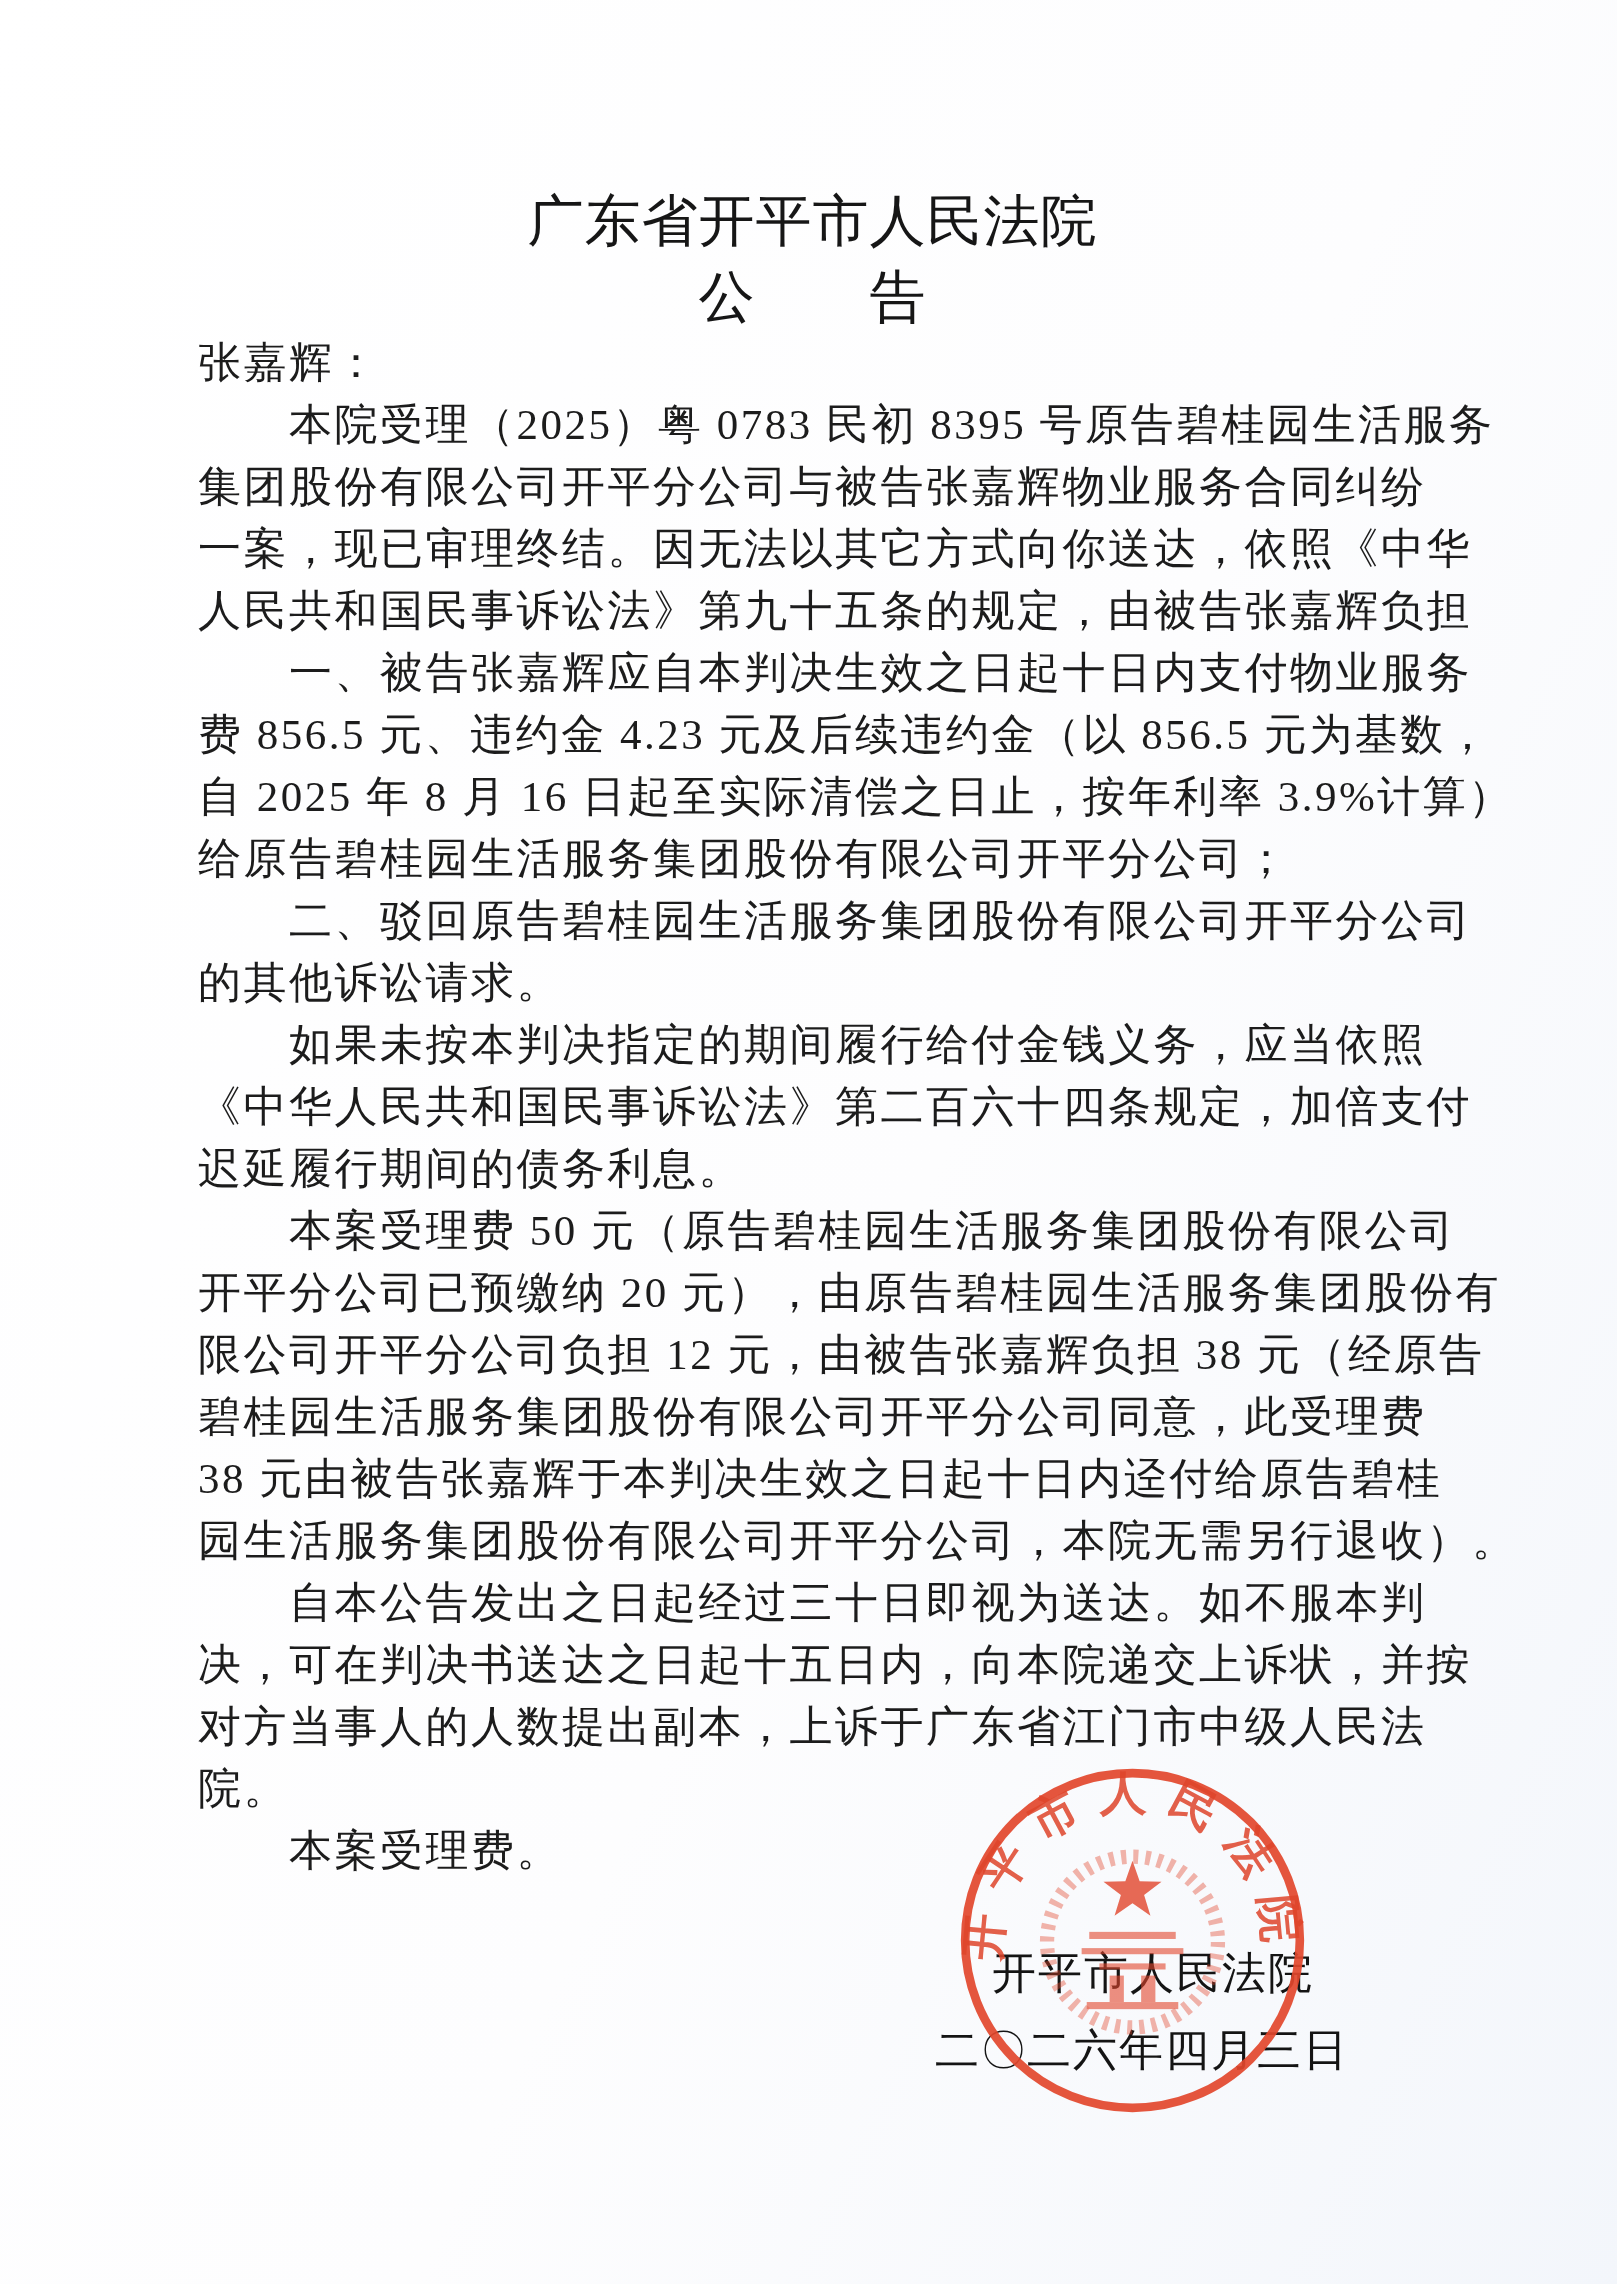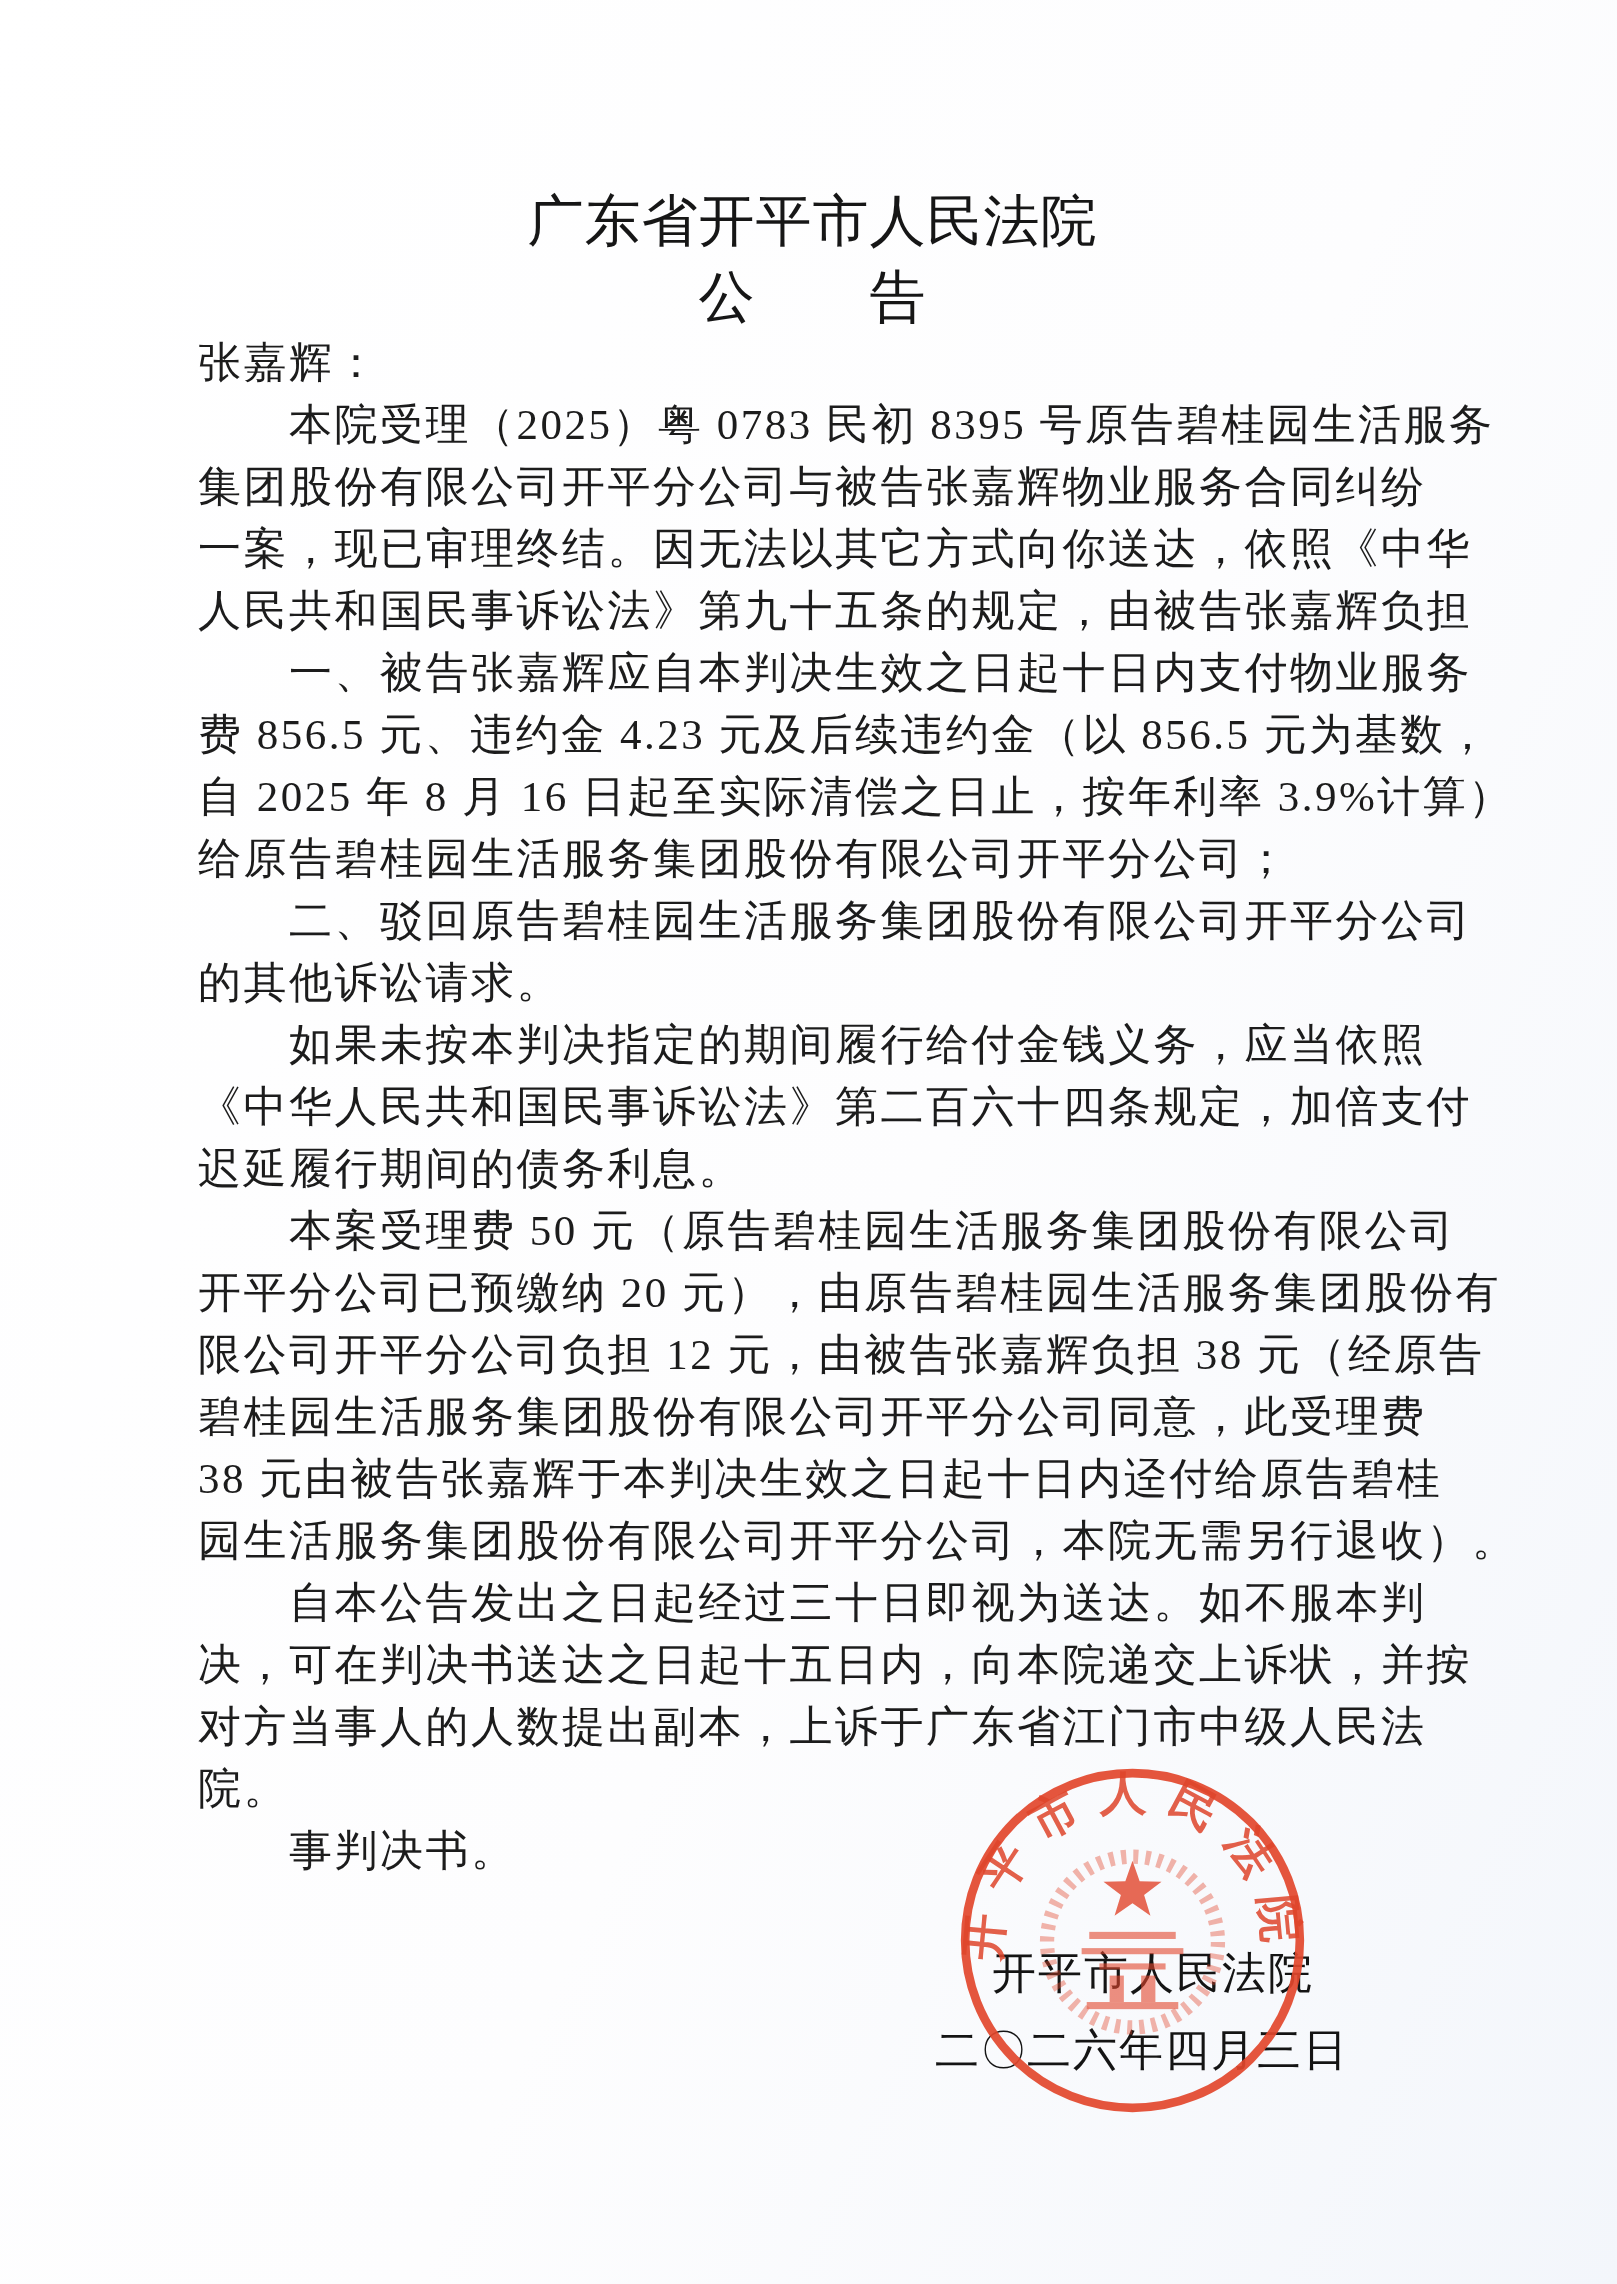--- a/index.html
+++ b/index.html
@@ -71,21 +71,21 @@
       <div class="line indent">本案受理费 50 元（原告碧桂园生活服务集团股份有限公司</div>
       <div class="line">开平分公司已预缴纳 20 元），由原告碧桂园生活服务集团股份有</div>
       <div class="line">限公司开平分公司负担 12 元，由被告张嘉辉负担 38 元（经原告</div>
       <div class="line">碧桂园生活服务集团股份有限公司开平分公司同意，此受理费</div>
       <div class="line">38 元由被告张嘉辉于本判决生效之日起十日内迳付给原告碧桂</div>
       <div class="line">园生活服务集团股份有限公司开平分公司，本院无需另行退收）。</div>
       <div class="line indent">自本公告发出之日起经过三十日即视为送达。如不服本判</div>
       <div class="line">决，可在判决书送达之日起十五日内，向本院递交上诉状，并按</div>
       <div class="line">对方当事人的人数提出副本，上诉于广东省江门市中级人民法</div>
       <div class="line">院。</div>
-      <div class="line indent">事判决书。</div>
+      <div class="line indent">本案受理费。</div>
     </div>
 
   <div class="sign sign-court">开平市人民法院</div>
   <div class="sign sign-date">二〇二六年四月三日</div>
 
   <svg class="seal" viewBox="0 0 698 698" aria-hidden="true">
     <circle cx="349" cy="349" r="329" fill="none" stroke="#e2462c" stroke-width="17" opacity="0.92"></circle>
     <path id="sealArc" d="M 104 438 A 260 260 0 1 1 594 438" fill="none"></path>
     <text font-size="92" fill="#df452b" opacity="0.85" letter-spacing="36">
       <textPath href="#sealArc" startOffset="50%" text-anchor="middle">开平市人民法院</textPath>

